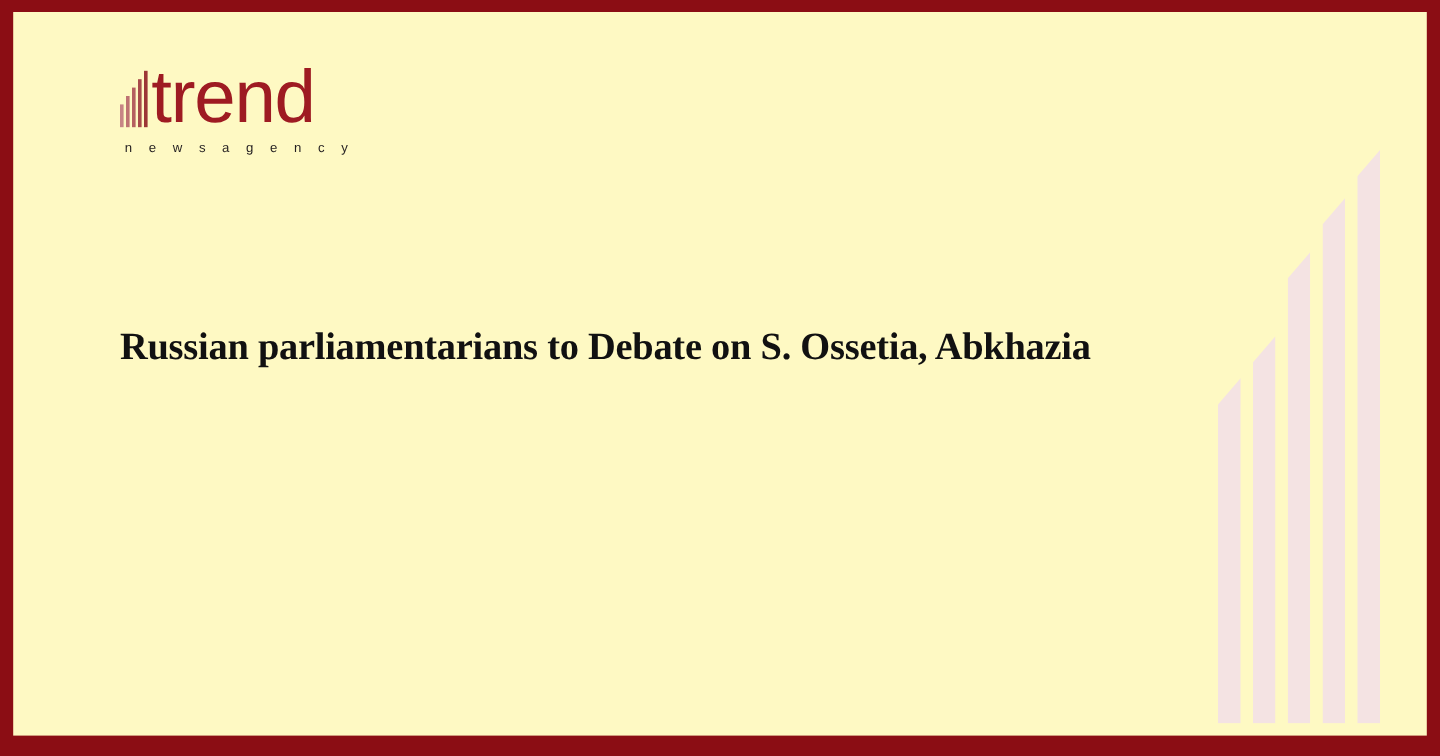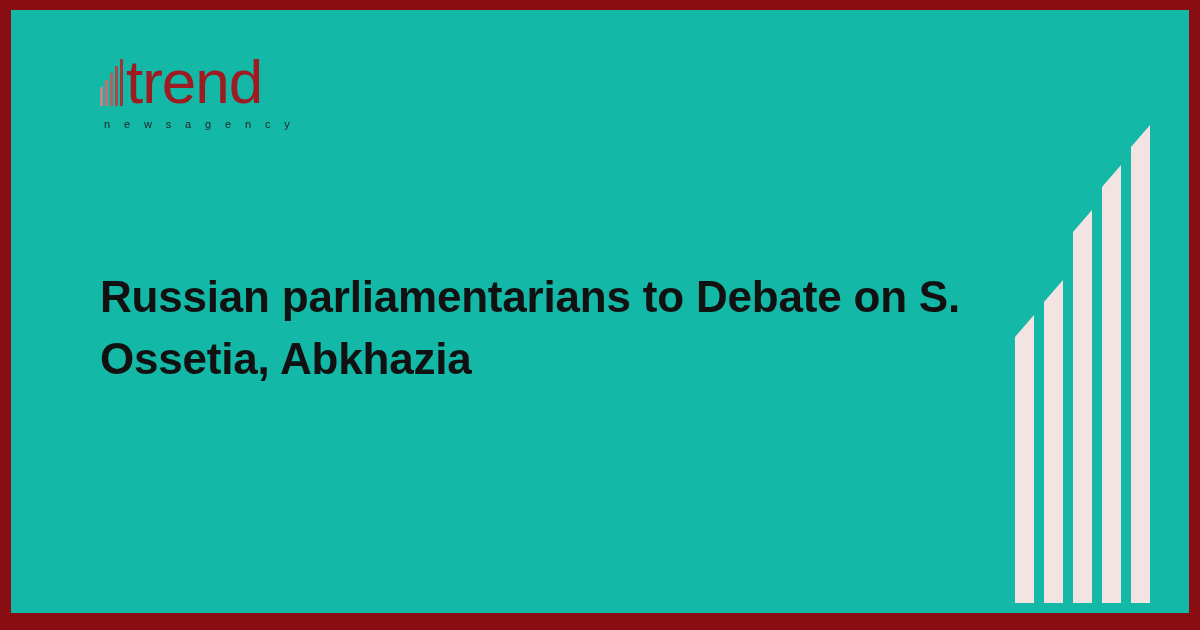--- a/index.html
+++ b/index.html
@@ -21,21 +21,21 @@
     width:1200px;
     height:630px;
     background:#8B0D14;
     padding:10px 11px 17px 11px;
   }
 
   .canvas {
     position:relative;
     width:100%;
     height:100%;
-    background:#14b8a6;
+    background:#fef9c3;
     overflow:hidden;
   }
 
   
   .watermark {
     position:absolute;
     right:24px;
     top:0;
     bottom:0;
     width:150px;
@@ -113,22 +113,22 @@
     letter-spacing:5.4px;
     color:#231F20;
   }
 
   
   .headline {
     position:absolute;
     left:89px;
     top:256px;
     width:900px;
-    font-family:Liberation Sans, sans-serif;
-    font-size:44px;
+    font-family:Liberation Serif, serif;
+    font-size:32px;
     font-weight:700;
     line-height:1.40;
     color:#111111;
     letter-spacing:-0.2px;
   }
 </style>
 </head>
 <body>
 
 <div class="card">

